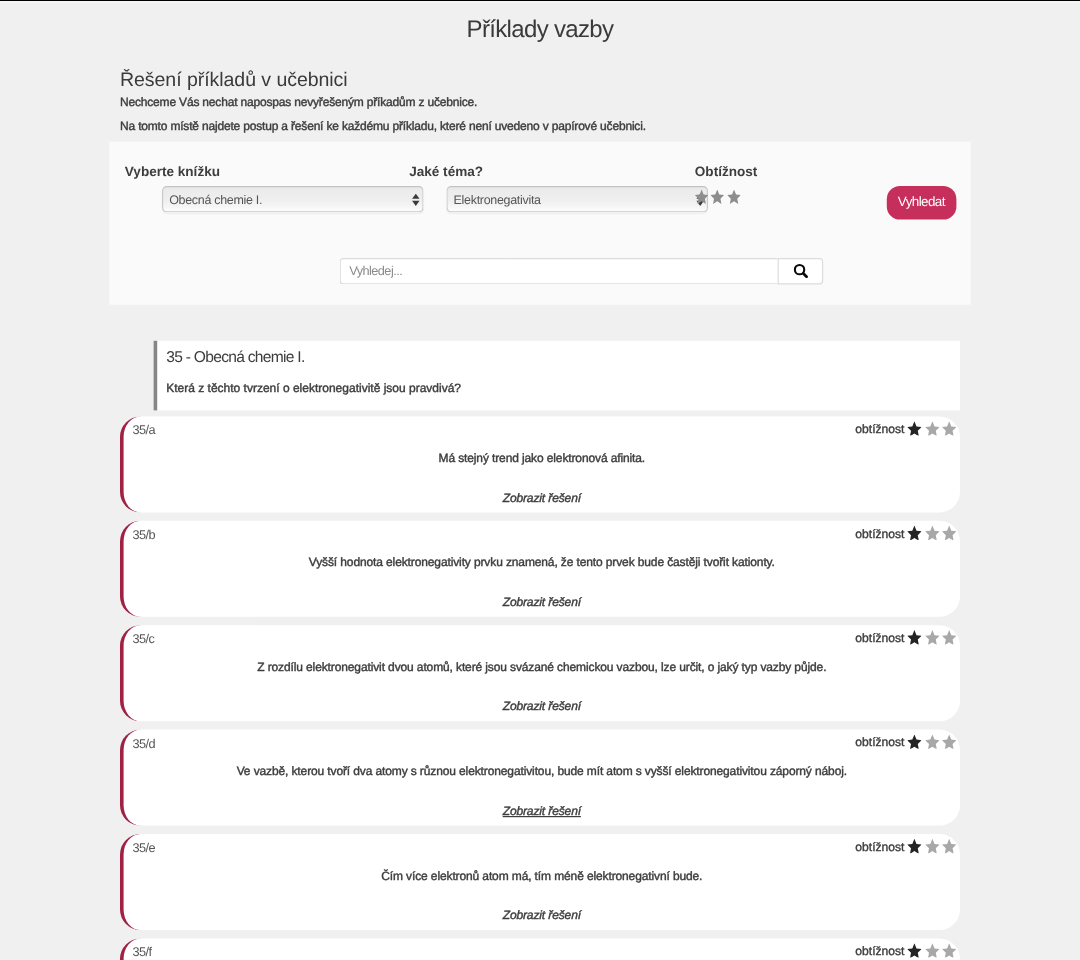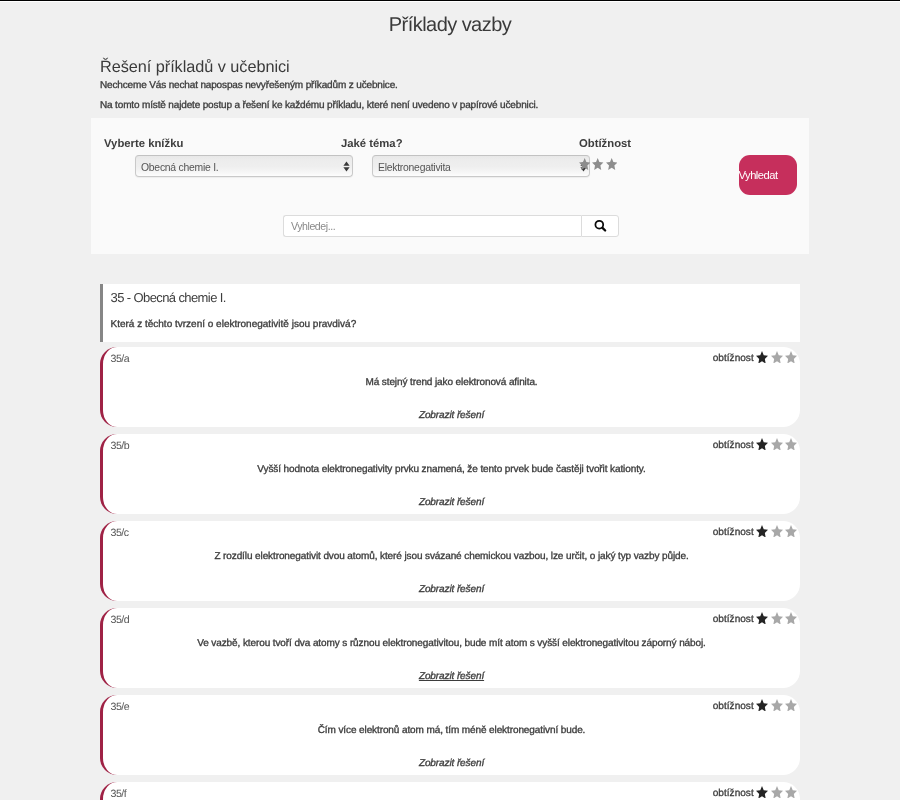--- a/index.html
+++ b/index.html
@@ -58,49 +58,49 @@
   }
   .selwrap{position:relative;display:inline-block;padding-left:31px;}
   .selwrap .arrows{
     position:absolute;right:3.5px;top:5.5px;line-height:0;
     pointer-events:none;
   }
   .stars-row{display:flex;gap:2.2px;align-items:center;line-height:0;}
   #filter-stars{position:absolute;left:-0.2px;top:19.3px;}
   .btn-search{
     position:absolute;left:648px;top:37px;
-    width:58px;height:40px;border:0;border-radius:11px;
+    width:58px;height:28px;border:0;border-radius:11px;
     background:#c62f5c;color:#fff;font-family:"Liberation Sans",sans-serif;
-    font-size:11.2px;font-weight:400;line-height:22px;padding:0;text-align:left;letter-spacing:-0.5px;text-indent:-0.5px;
+    font-size:11.2px;font-weight:400;line-height:22px;padding:0;text-align:center;letter-spacing:-0.5px;text-indent:-0.5px;
     cursor:pointer;
   }
 
   .searchbar{
-    position:absolute;left:192px;top:97px;width:336px;height:22px;display:flex;
+    position:absolute;left:192px;top:97px;width:403px;height:22px;display:flex;
   }
   .searchbar input{
     flex:1;height:22px;border:1px solid #dcdcdc;border-right:0;
     border-radius:3px 0 0 3px;background:#fff;
     font-family:"Liberation Sans",sans-serif;font-size:10.6px;color:#3d3d3d;
     padding:0 7px;outline:none;letter-spacing:-0.45px;
   }
   .searchbar input::placeholder{color:#8a8a8a;opacity:1;}
   .searchbar .sbtn{
     width:38px;height:22px;border:1px solid #dcdcdc;border-radius:0 3px 3px 0;
     background:#fff;display:flex;align-items:center;justify-content:center;
     cursor:pointer;padding:0 0 0 1px;
   }
 
   
   .results{position:absolute;left:9px;top:284px;width:700px;}
   .card{
     background:#fff;border-left:3.4px solid #9f2245;position:relative;
     margin-bottom:7px;
   }
-  .card.head{border-left-color:#868686;height:58px;margin-bottom:5px;}
+  .card.head{border-left-color:#868686;height:58px;margin-bottom:5px;margin-left:28px;}
   .card.item{height:80px;border-radius:17px;}
   .card .num{
     position:absolute;left:7.5px;top:6.5px;font-size:10.6px;color:#555;line-height:1;
     letter-spacing:-0.5px;
   }
   .card .diff{
     position:absolute;right:2.6px;top:3.6px;display:flex;align-items:center;gap:2.6px;line-height:0;
   }
   .card .diff .lbl{
     font-size:10.1px;font-weight:400;-webkit-text-stroke:0.3px #3d3d3d;color:#3d3d3d;

